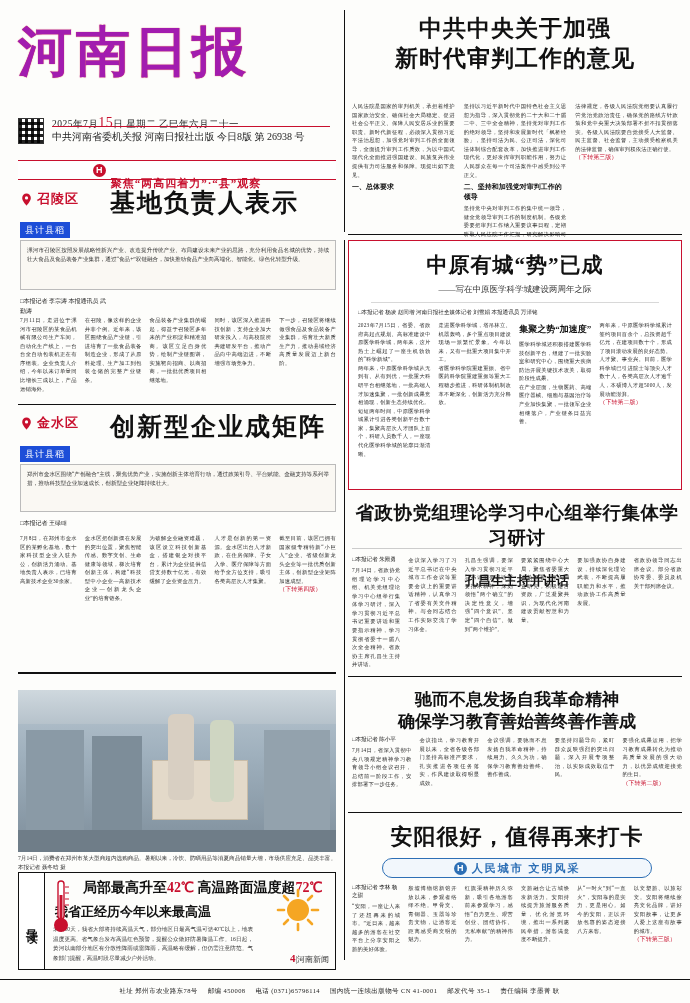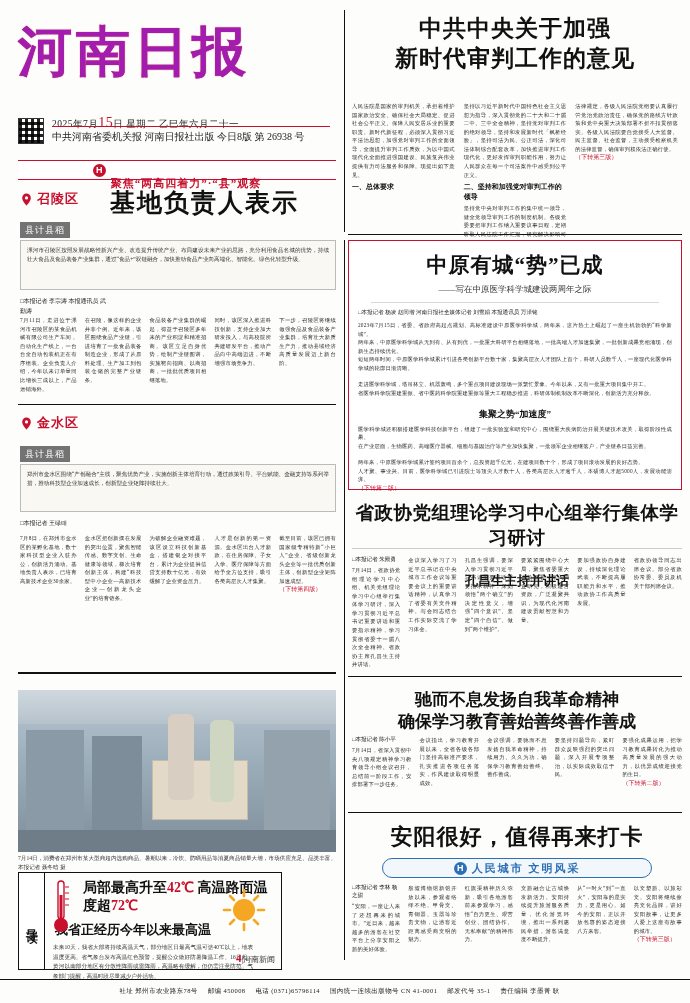--- a/index.html
+++ b/index.html
@@ -136,21 +136,21 @@
   .pin svg { display: block; }
   .region-name {
     font-size: 13px; font-weight: bold; color: #c8102e; letter-spacing: 1px;
   }
   .region-title {
     position: absolute;
     font-size: 25px; font-weight: bold; letter-spacing: 2px; color: #111;
   }
   .tag-red {
     position: absolute;
-    background: #737373; color: #fff;
+    background: #1d4ed8; color: #fff;
     font-size: 9px; padding: 1.5px 5px;
     letter-spacing: 1px;
   }
   .quote-box {
     position: absolute;
     border: 1px solid #bbb;
     background: #faf8f3;
     padding: 5px 6px;
     font-size: 5.6px; line-height: 1.65; color: #333; text-align: justify;
   }
@@ -169,21 +169,21 @@
   .red-box h2 {
     margin: 2px 0 0; text-align: center;
     font-size: 21px; font-weight: bold; letter-spacing: 1px;
   }
   .red-box .sub {
     text-align: center; font-size: 8.5px; margin-top: 5px; color: #333;
   }
   .red-box .rule {
     width: 92%; height: 1px; background: #d8d8d8; margin: 6px auto 5px;
   }
-  .red-box .cols { display: flex; gap: 8px; flex-direction: column; }
+  .red-box .cols { display: flex; gap: 8px; }
 
   
   .sec-title {
     position: absolute; text-align: center; font-weight: bold; color: #111;
   }
 
   
   .photo {
     position: absolute; left: 18px; top: 690px; width: 318px; height: 162px;
     overflow: hidden;
@@ -192,21 +192,21 @@
   .photo .shelf {
     position: absolute; background: rgba(255,255,255,0.55);
   }
   .ph-cap {
     position: absolute; left: 18px; top: 854px; width: 318px;
     font-size: 5.6px; line-height: 1.6; color: #333; text-align: justify;
   }
 
   
   .daodu {
-    position: absolute; left: 18px; top: 872px; width: 264px; height: 98px;
+    position: absolute; left: 18px; top: 872px; width: 318px; height: 98px;
     border: 1px solid #111;
     display: flex;
   }
   .daodu .label {
     width: 26px; background: #fff;
     display: flex; align-items: center; justify-content: center;
     font-size: 12px; font-weight: bold; letter-spacing: 2px;
     writing-mode: vertical-rl;
     border-right: 1px solid #111;
     color: #111;
@@ -351,20 +351,21 @@
 
   <div class="region-head" style="left:20px; top:414px;">
     <span class="pin">
       <svg width="13" height="13" viewBox="0 0 24 24">
           <path d="M12 1C7.6 1 4 4.6 4 9c0 6 8 14 8 14s8-8 8-14c0-4.4-3.6-8-8-8z" fill="#c8102e"></path>
           <circle cx="12" cy="9" r="3" fill="#fff"></circle>
         </svg>
     </span>
     <span class="region-name">金水区</span>
   </div>
+  <div class="region-title" style="left:110px; top:410px;">创新型企业成矩阵</div>
   <div class="tag-red" style="left:20px; top:446px;">县计县稻</div>
   <div class="quote-box" style="left:20px; top:464px; width:316px; height:48px;">郑州市金水区围绕“产创融合”主线，聚焦优势产业，实施创新主体培育行动，通过政策引导、平台赋能、金融支持等系列举措，推动科技型企业加速成长，创新型企业矩阵持续壮大。</div>
   <div class="byline" style="left:20px; top:518px; width:90px;">□本报记者  王绿때</div>
 
   <div style="position:absolute;left:20px;top:534px;width:316px;height:126px;display:flex;gap:8px;">
     <div style="flex:1">
         <div class="body-text">7月8日，在郑州市金水区的某孵化基地，数十家科技型企业入驻办公，创新活力涌动。基地负责人表示，已培育高新技术企业30余家。</div>
       </div>
     <div style="flex:1">
         <div class="body-text">金水区把创新摆在发展的突出位置，聚焦智能传感、数字文创、生命健康等领域，梯次培育创新主体，构建“科技型中小企业—高新技术企业—创新龙头企业”的培育链条。</div>

